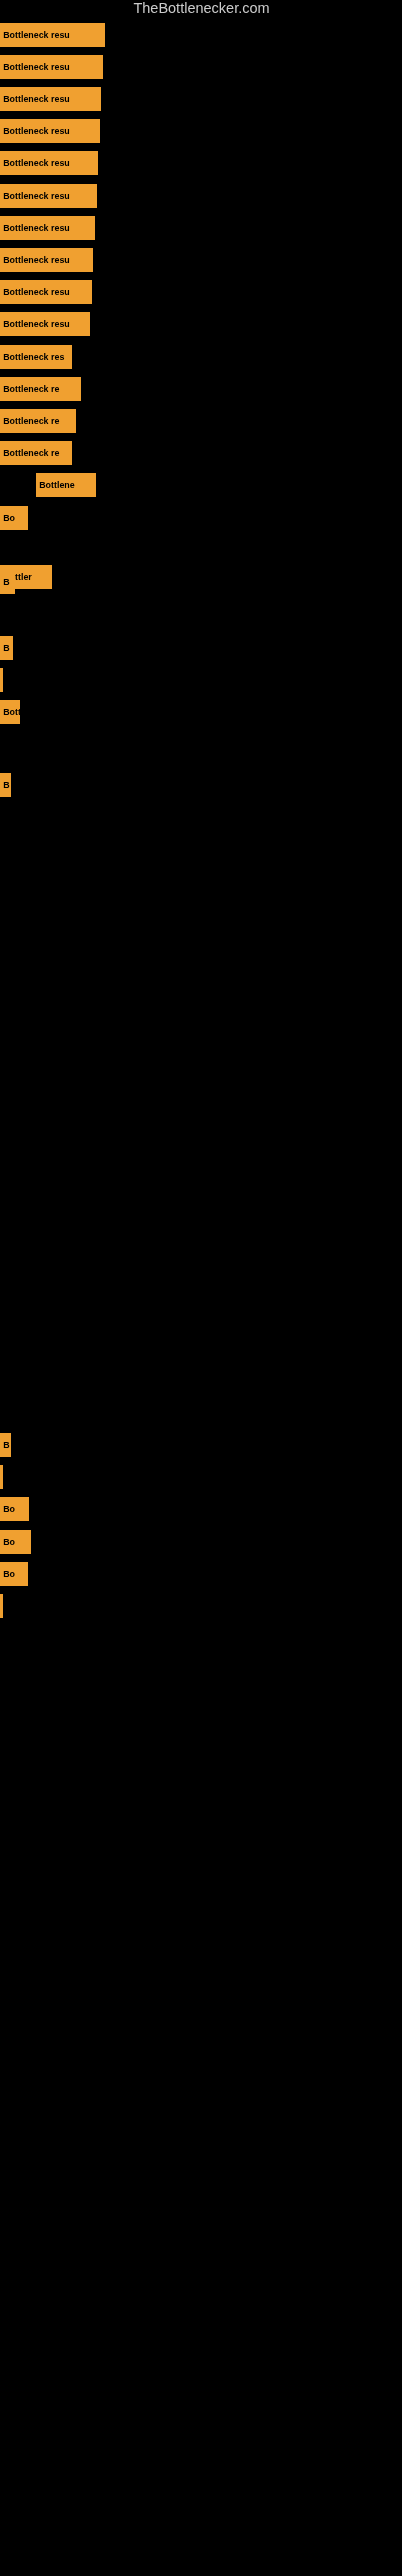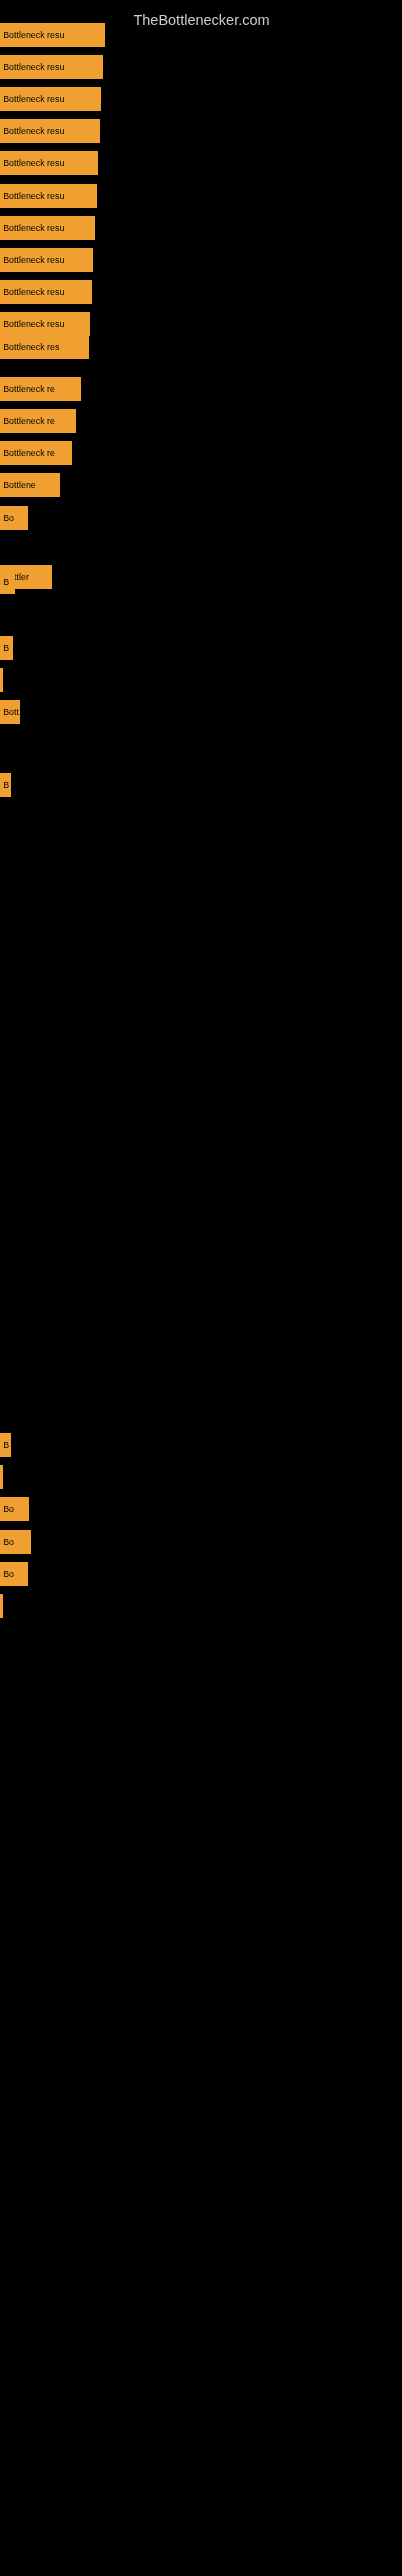--- a/index.html
+++ b/index.html
@@ -11,37 +11,37 @@
       background-color: #000000;
       width: 403px;
       min-height: 2576px;
       font-family: Arial, sans-serif;
       position: relative;
     }
     .site-title {
       text-align: center;
       color: #cccccc;
       font-size: 14.5px;
-      padding: 12px 0;
+      padding: 0 0;
       font-weight: normal;
     }
     .bottleneck-bar {
       position: absolute;
       left: 0;
       height: 24px;
       background-color: #f0a030;
       display: flex;
       align-items: center;
       padding-left: 3.2px;
       overflow: hidden;
     }
     .bottleneck-bar span {
       color: #000000;
       font-size: 8.9px;
-      font-weight: normal;
+      font-weight: bold;
       white-space: nowrap;
     }
   </style>
 </head>
 <body>
 
 <div class="site-title">TheBottlenecker.com</div>
 
 <div id="bars-container">
     <div class="bottleneck-bar" style="top: 22.5px; width: 105px;">
@@ -67,33 +67,33 @@
     </div>
     <div class="bottleneck-bar" style="top: 248px; width: 93px;">
       <span>Bottleneck resu</span>
     </div>
     <div class="bottleneck-bar" style="top: 280px; width: 92px;">
       <span>Bottleneck resu</span>
     </div>
     <div class="bottleneck-bar" style="top: 312px; width: 90px;">
       <span>Bottleneck resu</span>
     </div>
-    <div class="bottleneck-bar" style="top: 335px; width: 89px;">
+    <div class="bottleneck-bar" style="top: 345px; width: 72px;">
       <span>Bottleneck res</span>
     </div>
     <div class="bottleneck-bar" style="top: 377px; width: 81px;">
       <span>Bottleneck re</span>
     </div>
     <div class="bottleneck-bar" style="top: 409px; width: 76px;">
       <span>Bottleneck re</span>
     </div>
     <div class="bottleneck-bar" style="top: 441px; width: 72px;">
       <span>Bottleneck re</span>
     </div>
-    <div class="bottleneck-bar" style="top: 473px; width: 60px;">
+    <div class="bottleneck-bar" style="top: 473px; width: 60px; margin-left: 36px;">
       <span>Bottlene</span>
     </div>
     <div class="bottleneck-bar" style="top: 506px; width: 28px;">
       <span>Bo</span>
     </div>
     <div class="bottleneck-bar" style="top: 565px; width: 52px;">
       <span>Bottler</span>
     </div>
     <div class="bottleneck-bar" style="top: 570px; width: 14.5px;">
       <span>B</span>

